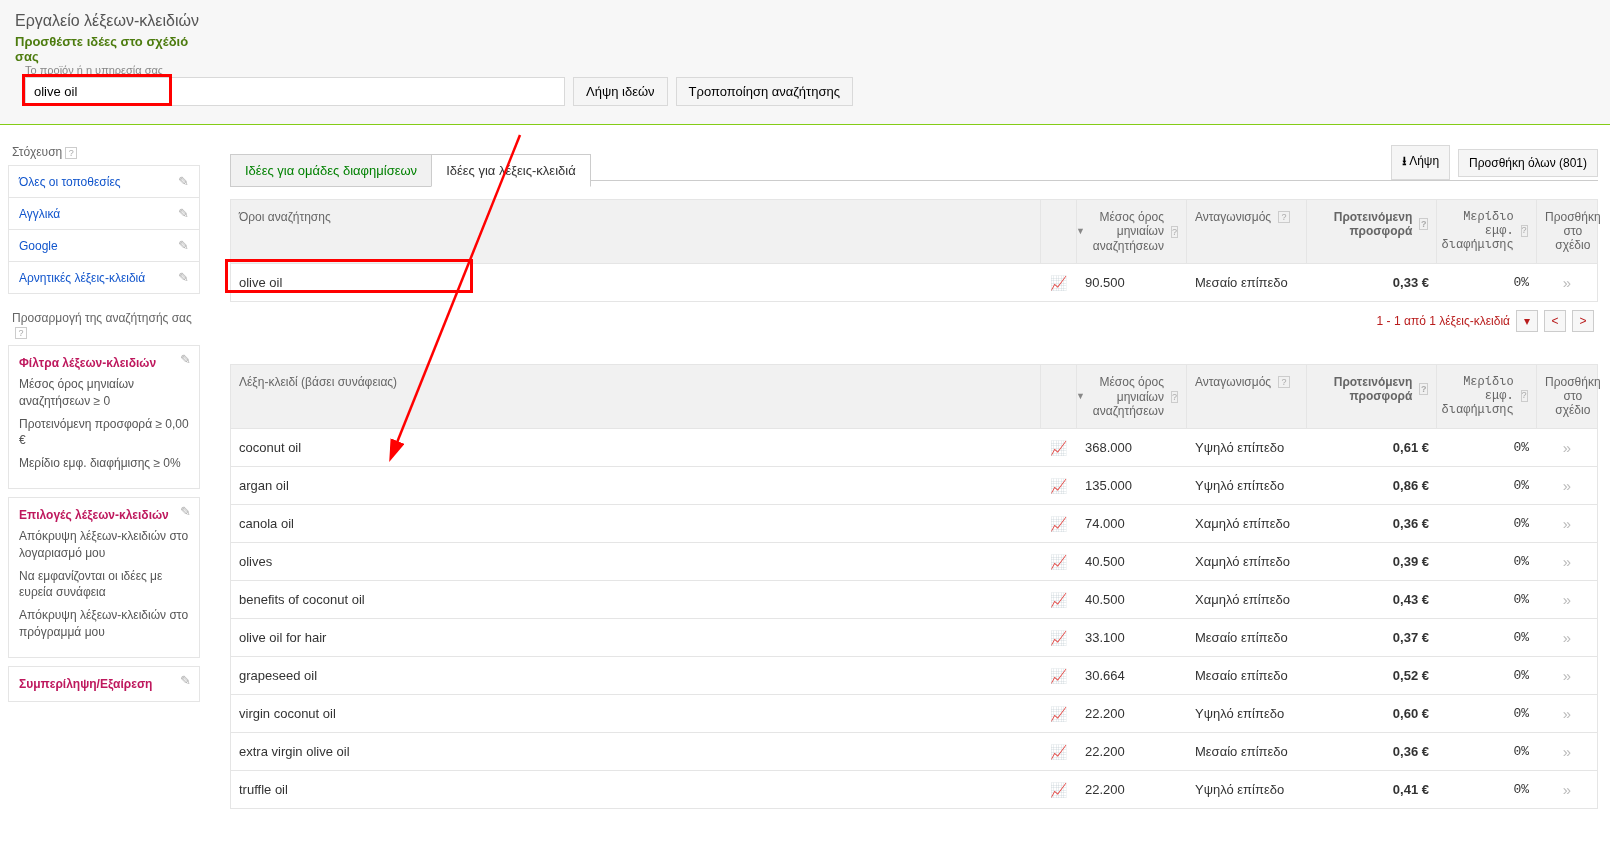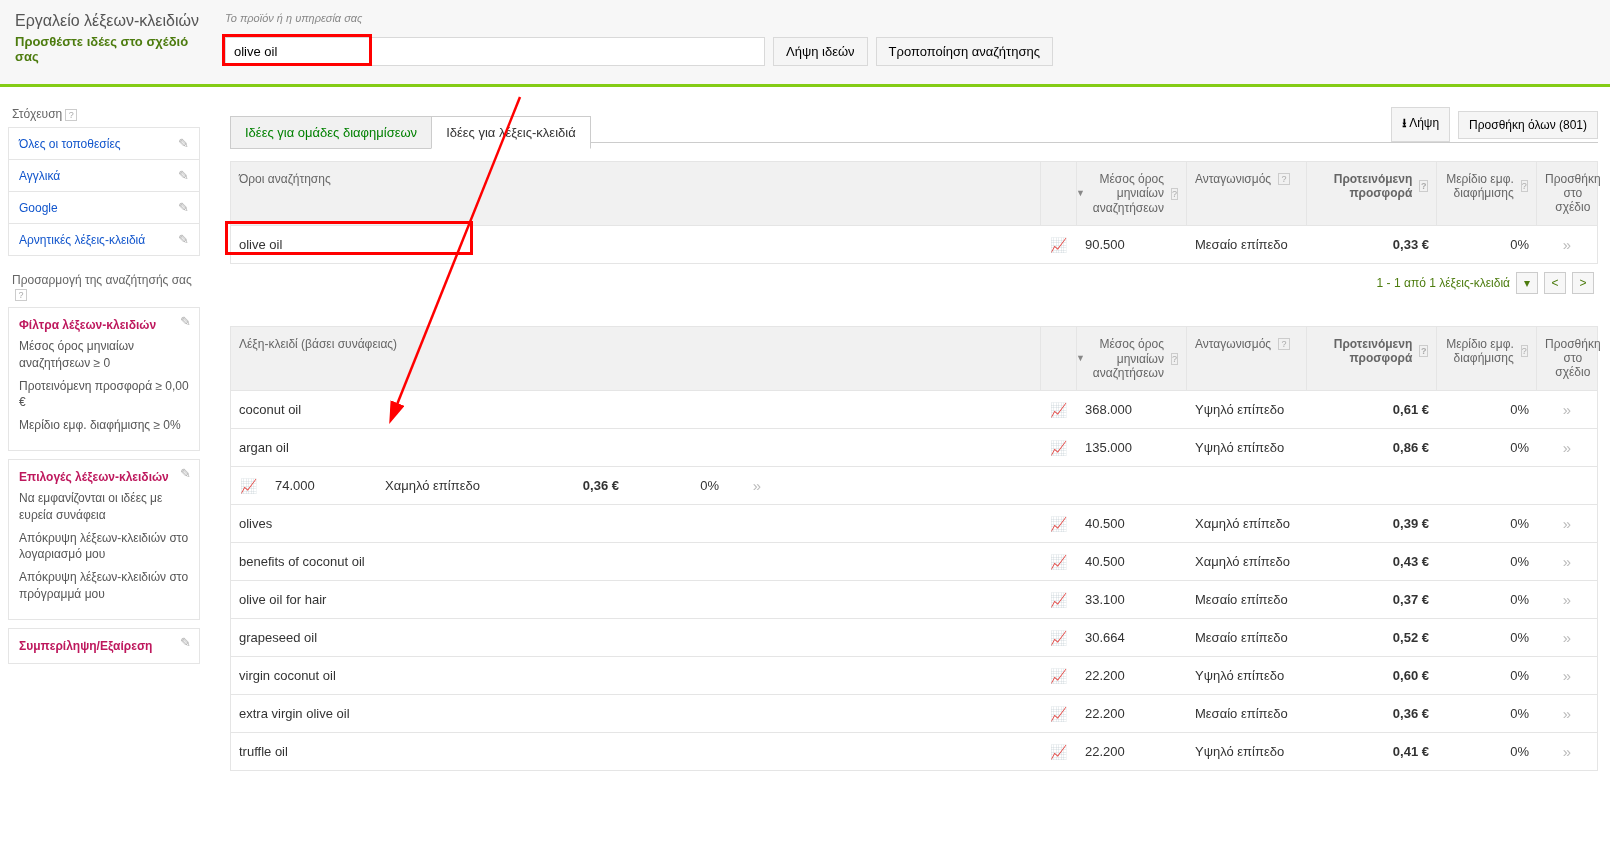--- a/index.html
+++ b/index.html
@@ -1,22 +1,22 @@
 <!DOCTYPE html>
 <html><head>
 <meta charset="utf-8">
 <style>
   * { box-sizing: border-box; margin: 0; padding: 0; }
   body { font-family: Arial, sans-serif; font-size: 13px; color: #333; background: #fff; }
-  .top { background: #f7f7f7; border-bottom: 3px solid #84cc16; padding: 12px 15px 18px; display: flex; }
+  .top { background: #f7f7f7; border-bottom: 1px solid #84cc16; padding: 12px 15px 18px; display: flex; flex-direction: column; }
   .top-left { width: 200px; }
   .top-left h1 { font-size: 16px; color: #555; font-weight: normal; margin-bottom: 4px; }
   .top-left .sub { font-size: 13px; color: #4d7c0f; font-weight: bold; }
   .top-right { flex: 1; margin-left: 10px; }
-  .field-label { font-size: 11px; color: #888; margin-bottom: 13px; font-style: italic; }
+  .field-label { font-size: 11px; color: #888; margin-bottom: 1px; }
   .search-row { display: flex; gap: 8px; align-items: center; }
   .search-box { width: 540px; border: 1px solid #d9d9d9; background: #fff; padding: 6px 8px; font-size: 13px; }
   .search-highlight { position: absolute; border: 3px solid #ff0000; pointer-events: none; }
   .input-wrap { position: relative; display: inline-block; }
   .hl1 { top: -3px; left: -3px; width: 150px; height: 32px; }
   .btn { background: #f5f5f5; border: 1px solid #d9d9d9; padding: 6px 12px; font-size: 13px; cursor: pointer; }
   .layout { display: flex; }
   .sidebar { width: 200px; padding: 12px 0 0 8px; }
   .side-section-title { font-size: 12px; color: #666; margin: 8px 0 6px 4px; }
   .help { display: inline-block; width: 12px; height: 12px; border: 1px solid #ccc; font-size: 9px; text-align: center; line-height: 10px; color: #aaa; margin-left: 3px; }
@@ -36,31 +36,31 @@
   .arrow-svg { position: absolute; pointer-events: none; z-index: 5; }
   .table-wrap { margin-top: 24px; border: 1px solid #e5e5e5; }
   .thead { display: flex; background: #f1f1f1; font-size: 12px; color: #666; }
   .th, .td { padding: 10px 8px; }
   .th { border-right: 1px solid #e5e5e5; }
   .col-kw { flex: 1; text-align: left; }
   .col-chart { width: 36px; text-align: center; }
   .col-search { width: 110px; }
   .col-comp { width: 120px; text-align: left; }
   .col-bid { width: 130px; text-align: right; font-weight: bold; }
-  .col-share { width: 100px; text-align: right; }
+  .col-share { width: 100px; text-align: right; font-family: Liberation Mono, monospace; }
   .col-add { width: 60px; text-align: center; }
   .th.col-search { text-align: right; }
   .th-sort { font-size: 9px; color: #888; margin-right:4px;}
   .trow { display: flex; border-top: 1px solid #e5e5e5; font-size: 13px; align-items: center; background:#fff;}
   .trow .td { border-right: none; }
   .chart-ico { color: #bbb; font-size: 14px; }
   .dbl-chevron { color: #bbb; font-size: 15px; cursor:pointer;}
   .hl2 { border: 3px solid #ff0000; position: absolute; left: -6px; top: -4px; width: 248px; height: 34px; pointer-events:none;}
   .row-wrap { position: relative; }
-  .pager { display:flex; justify-content:flex-end; align-items:center; padding:8px 4px; font-size:12px; color:#4d7c0f; gap:6px;}
+  .pager { display:flex; justify-content:flex-end; align-items:center; padding:8px 4px; font-size:12px; color:#b91c1c; gap:6px;}
   .pager .sq { border:1px solid #ccc; width:22px; height:22px; display:flex; align-items:center; justify-content:center; cursor:pointer; background:#f7f7f7;}
   .headers-multi { line-height:1.2; }
   .relative{position:relative;}
   .th .help{vertical-align:middle;}
   .hdr-cell{display:flex;align-items:center;justify-content:flex-end;gap:4px;}
   .hdr-cell.left{justify-content:flex-start;}
 </style>
 </head>
 <body>
 
@@ -114,22 +114,22 @@
       <span class="pencil">✎</span>
       <strong>Φίλτρα λέξεων-κλειδιών</strong>
       <p>Μέσος όρος μηνιαίων αναζητήσεων ≥ 0</p>
       <p>Προτεινόμενη προσφορά ≥ 0,00 €</p>
       <p>Μερίδιο εμφ. διαφήμισης ≥ 0%</p>
     </div>
 
     <div class="side-box">
       <span class="pencil">✎</span>
       <strong>Επιλογές λέξεων-κλειδιών</strong>
+      <p>Απόκρυψη λέξεων-κλειδιών στο λογαριασμό μου</p>
       <p>Να εμφανίζονται οι ιδέες με ευρεία συνάφεια</p>
-      <p>Απόκρυψη λέξεων-κλειδιών στο λογαριασμό μου</p>
       <p>Απόκρυψη λέξεων-κλειδιών στο πρόγραμμά μου</p>
     </div>
 
     <div class="side-box" style="padding:10px;">
       <span class="pencil">✎</span>
       <strong style="margin:0;">Συμπερίληψη/Εξαίρεση</strong>
     </div>
   </div>
 
   <div class="main relative">
@@ -272,20 +272,21 @@
               <div class="td col-chart"><span class="chart-ico">📈</span></div>
               <div class="td col-search">135.000</div>
               <div class="td col-comp">Υψηλό επίπεδο</div>
               <div class="td col-bid">0,86 €</div>
               <div class="td col-share">0%</div>
               <div class="td col-add"><span class="dbl-chevron">»</span></div>
             </div>
           </div>
           <div class="row-wrap">
             <div class="trow">
+              <div class="td col-kw">canola oil</div>
               <div class="td col-chart"><span class="chart-ico">📈</span></div>
               <div class="td col-search">74.000</div>
               <div class="td col-comp">Χαμηλό επίπεδο</div>
               <div class="td col-bid">0,36 €</div>
               <div class="td col-share">0%</div>
               <div class="td col-add"><span class="dbl-chevron">»</span></div>
             </div>
           </div>
           <div class="row-wrap">
             <div class="trow">

